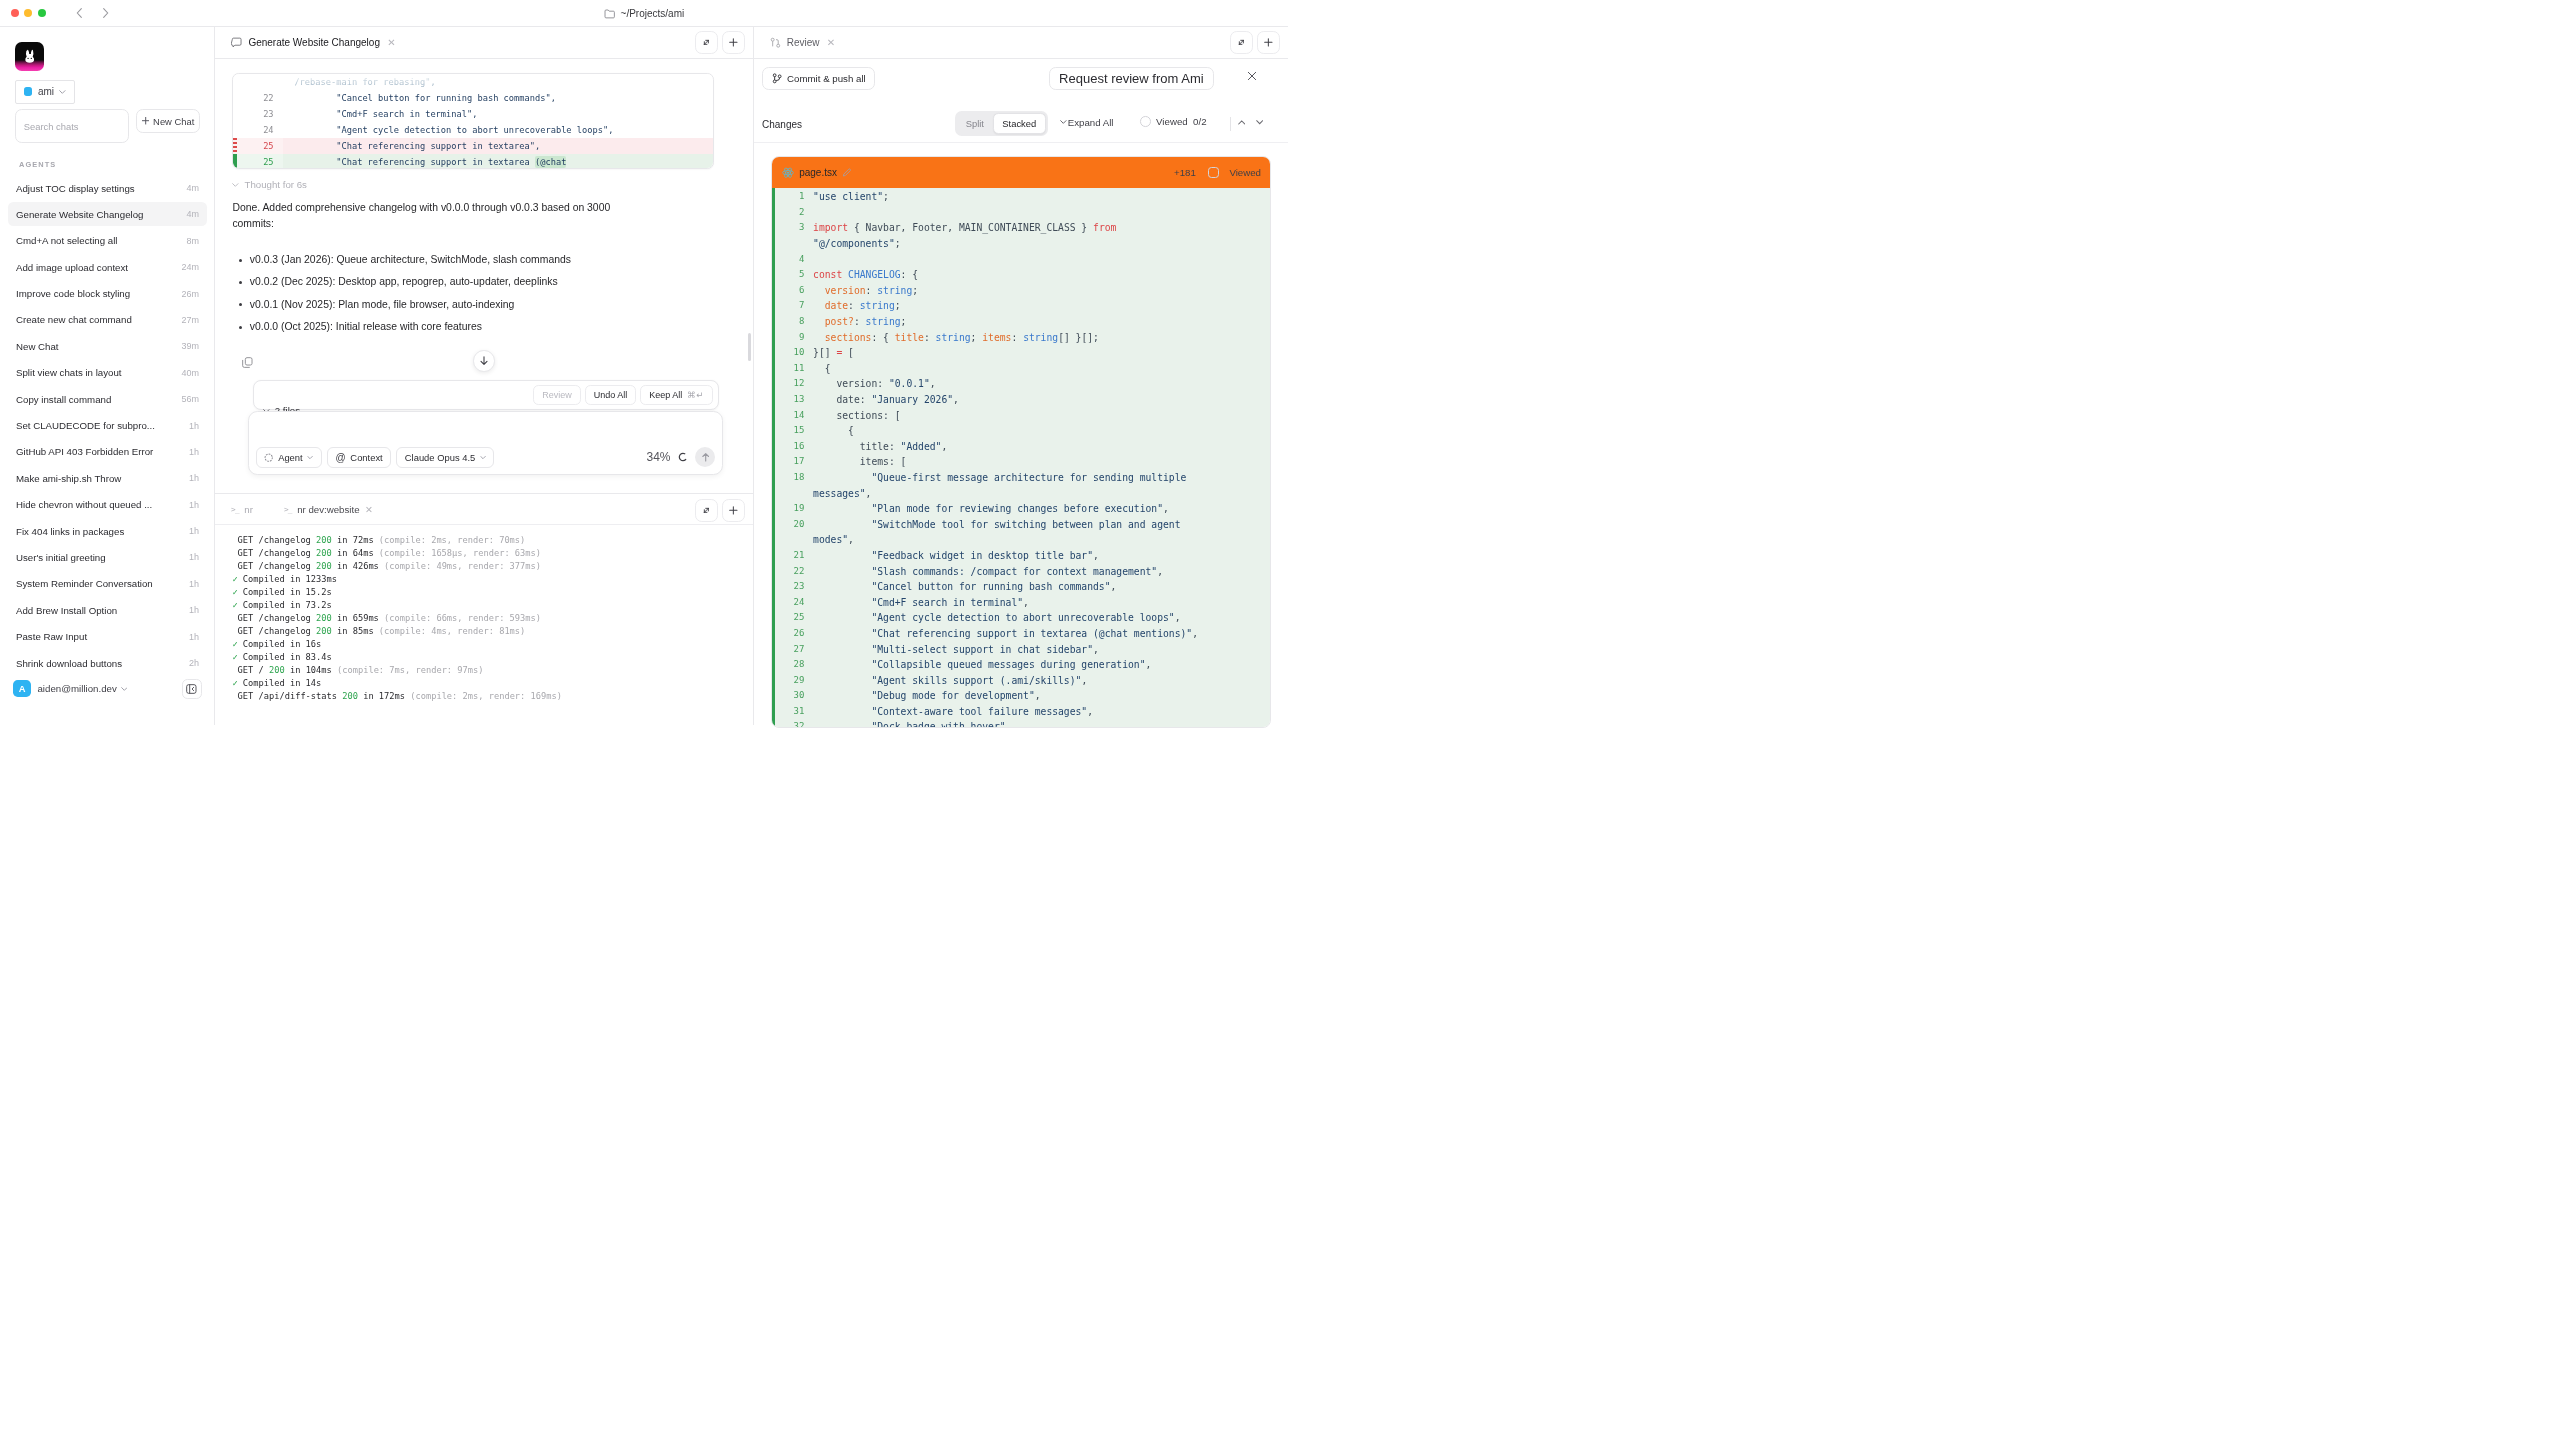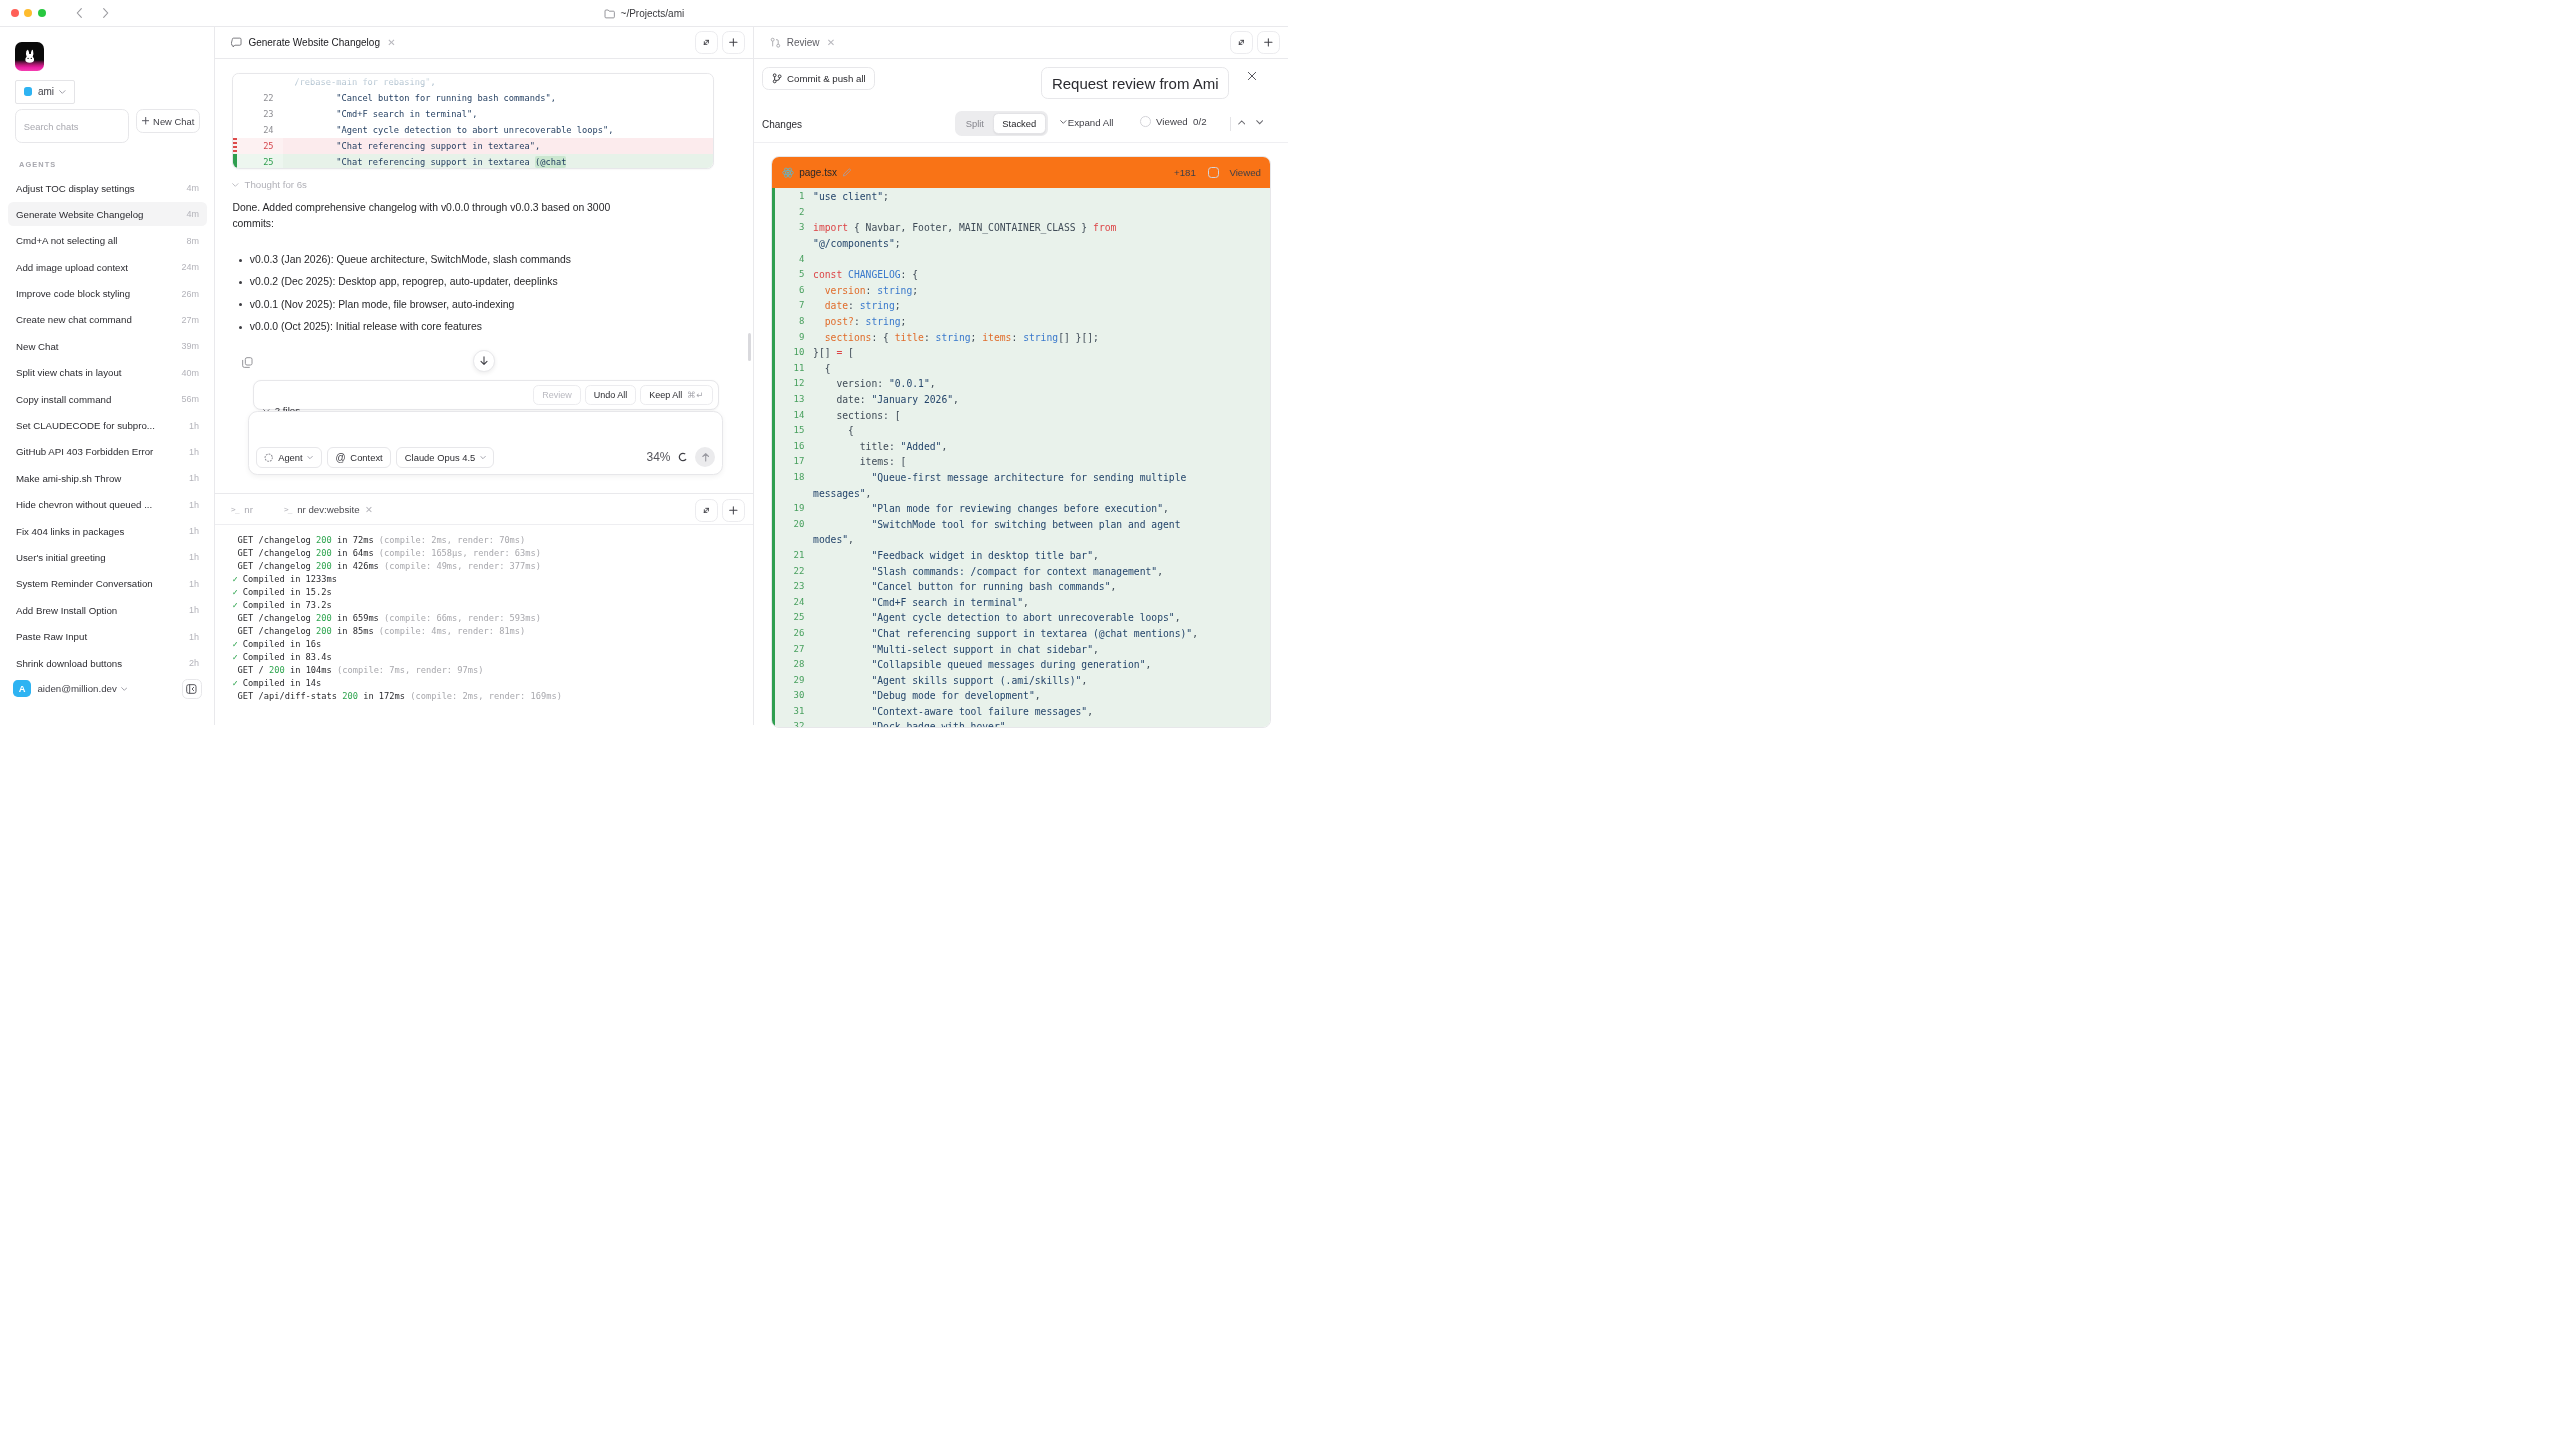--- a/index.html
+++ b/index.html
@@ -126,22 +126,22 @@
   .term-tab { display:flex; align-items:center; gap:5.4px; font-size:9.7px; }
   .tprompt { color:#b9b9bf; font-family:"DejaVu Sans Mono",monospace; font-size:7.7px; letter-spacing:-0.7px; }
   #term-body { position:absolute; left:17.4px; top:507px; right:6.7px; bottom:0;
     font-family:"DejaVu Sans Mono",monospace; font-size:8.7px; line-height:13px; white-space:pre; color:#2a2a2e; }
   .c-g { color:#2da44e; } .c-m { color:#a8a8ad; } .c-d { color:#2a2a2e; }
 
   
   #rv-toolbar-commit { position:absolute; left:8px; top:40px; height:23px; padding:0 8.7px;
     border:0.7px solid #e7e7ea; border-radius:6.7px; background:#fff; display:flex; align-items:center; gap:5.4px;
     font-size:9.7px; font-weight:500; color:#2b2b30; }
-  #rv-request { position:absolute; right:59px; top:40px; height:32px; padding:0 9.4px; border:0.7px solid #e7e7ea;
-    border-radius:6.7px; background:#fff; display:flex; align-items:center; font-size:15px; color:#2b2b30; }
+  #rv-request { position:absolute; right:74px; top:40px; height:23px; padding:0 9.4px; border:0.7px solid #e7e7ea;
+    border-radius:6.7px; background:#fff; display:flex; align-items:center; font-size:13px; color:#2b2b30; }
   #rv-close { position:absolute; right:31px; top:44px; color:#55555c; }
   #rv-changesrow { position:absolute; left:0; right:0; top:81px; height:35px; }
   #rv-changes-label { position:absolute; left:8px; top:10.7px; font-size:10px; font-weight:500; color:#2b2b30; }
   #rv-seg { position:absolute; left:201px; top:3.4px; height:25px; background:#ececee; border-radius:6.7px;
     display:flex; align-items:center; padding:2px; }
   #seg-split { padding:0 8.7px; font-size:9.4px; color:#85858c; }
   #seg-stacked { height:21px; padding:0 8.7px; background:#fff; border:0.7px solid #e3e3e6; border-radius:5.4px;
     box-shadow:0 0.7px 1.3px rgba(0,0,0,.05); font-size:9.4px; color:#1f1f23; font-weight:500; display:flex;
     align-items:center; }
   #rv-expandall { position:absolute; left:306px; top:8.7px; display:flex; align-items:center; gap:1px;

